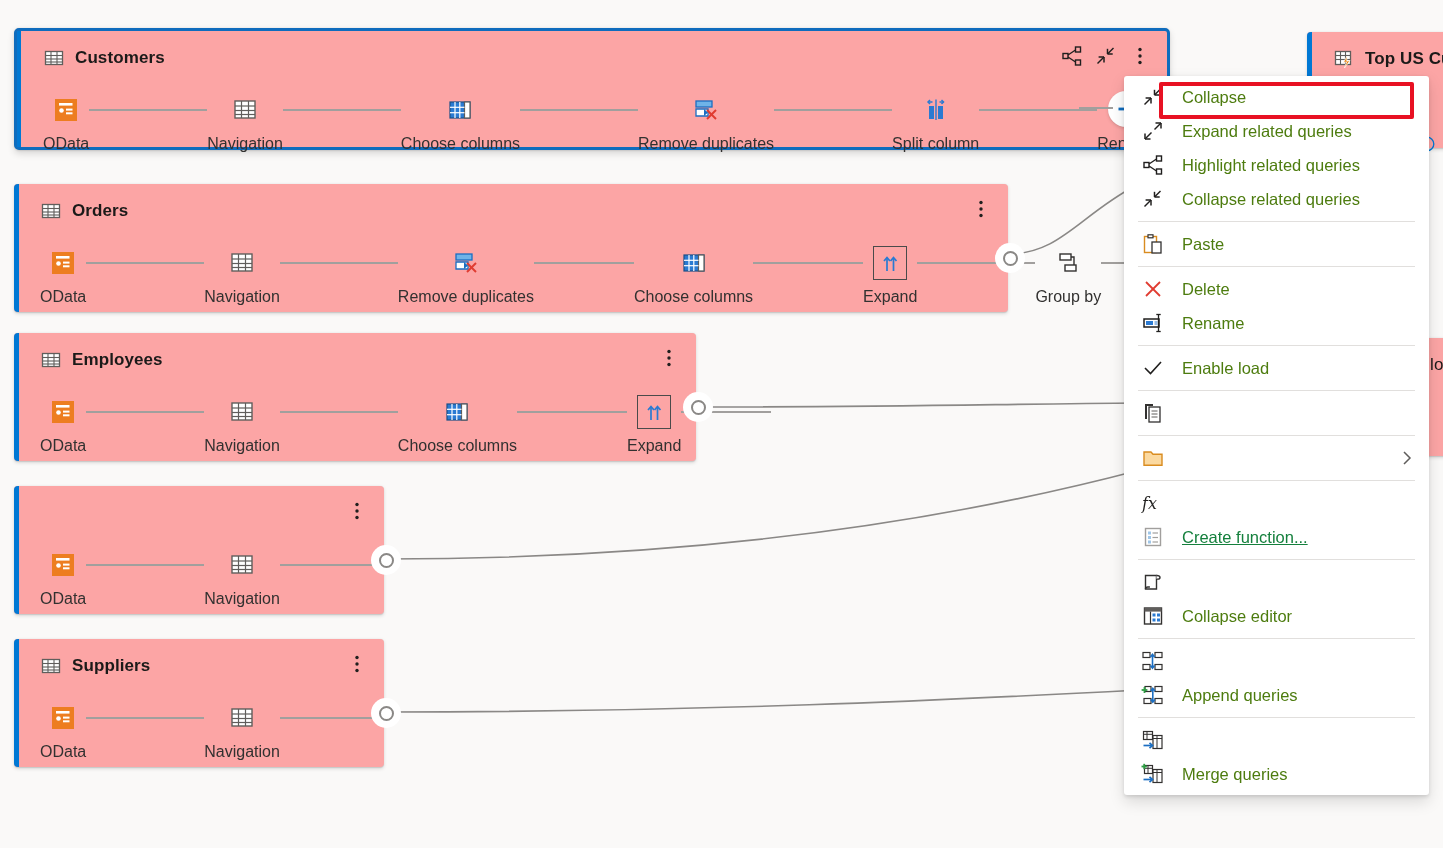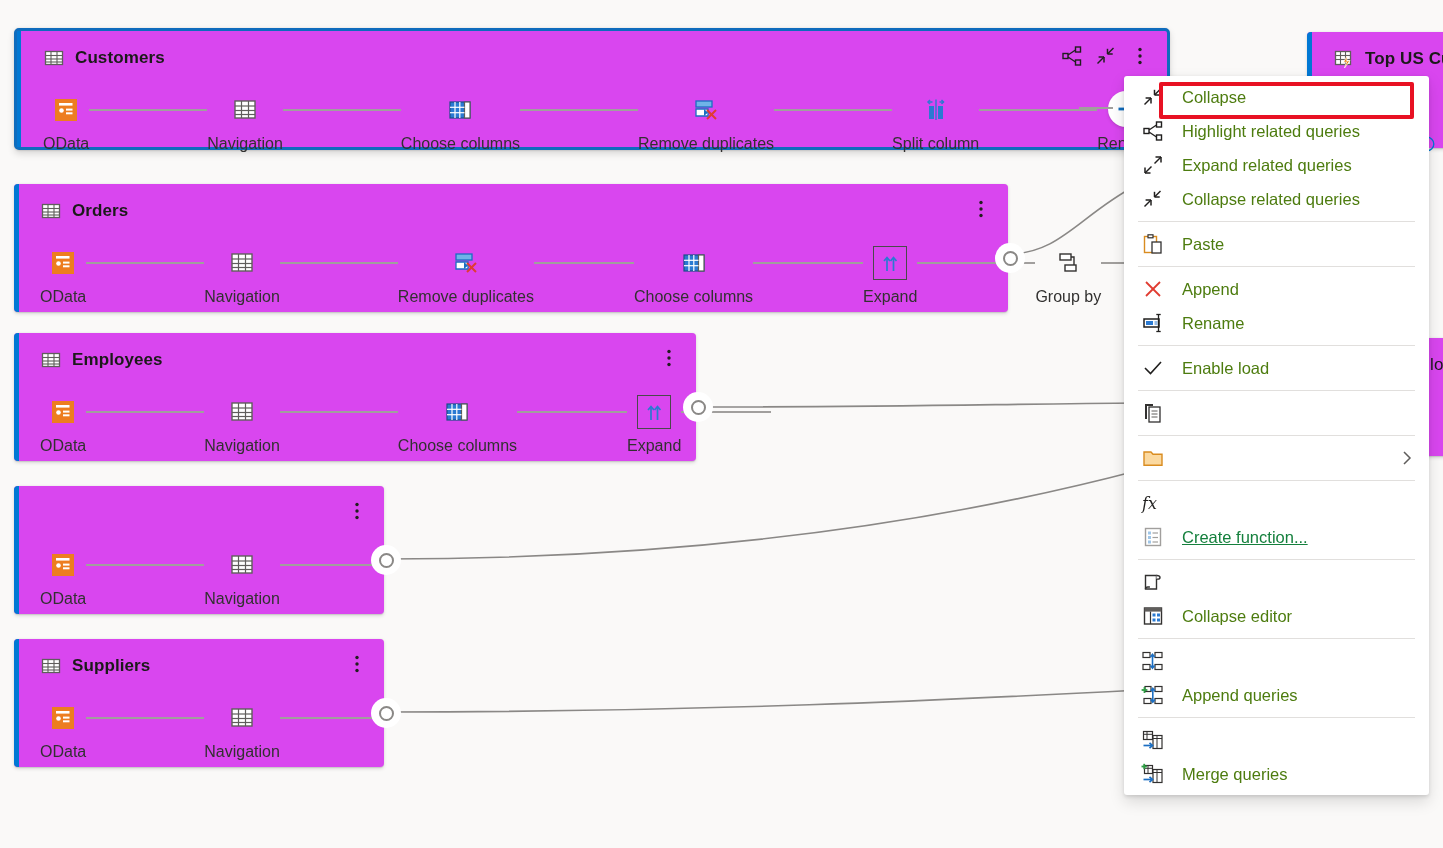--- a/index.html
+++ b/index.html
@@ -10,21 +10,21 @@
     color:#201f1e;
     -webkit-font-smoothing:antialiased;
   }
   #canvas{position:absolute;inset:0;}
 
   
   #wires{position:absolute;left:0;top:0;width:1443px;height:848px;pointer-events:none;}
 
   
   .card{
-    position:absolute;background:#d946ef;
+    position:absolute;background:#fca5a5;
     border-radius:4px;
     box-shadow:0 1.6px 3.6px rgba(0,0,0,.13),0 .3px .9px rgba(0,0,0,.10);
     box-sizing:border-box;overflow:visible;
   }
   .card .leftbar{
     position:absolute;left:0;top:0;bottom:0;width:5px;background:#0078d4;
     border-top-left-radius:4px;border-bottom-left-radius:4px;
   }
   .card.selected{
     border:3px solid #0f6cbd;border-radius:5px;
@@ -653,49 +653,49 @@
               <polyline points="12.5,9 17.7,9"></polyline>
           </g>
         </svg>
       </span>
       <span class="mlabel">Collapse</span>
     </div>
 
     <div class="mi">
       <span class="micon">
         <svg width="22" height="22" viewBox="0 0 22 22">
-          <rect x="2" y="8.5" width="5" height="5" fill="none" stroke="#201f1e" stroke-width="1.4"></rect>
-          <rect x="14.5" y="2" width="5" height="5" fill="none" stroke="#201f1e" stroke-width="1.4"></rect>
-          <rect x="14.5" y="15" width="5" height="5" fill="none" stroke="#201f1e" stroke-width="1.4"></rect>
-          <line x1="7" y1="10" x2="14.5" y2="5" stroke="#201f1e" stroke-width="1.4"></line>
-          <line x1="7" y1="12" x2="14.5" y2="17" stroke="#201f1e" stroke-width="1.4"></line>
-        </svg>
-      </span>
-      <span class="mlabel">Highlight related queries</span>
-    </div>
-
-    <div class="mi">
-      <span class="micon">
-        <svg width="22" height="22" viewBox="0 0 22 22">
           <g stroke="#201f1e" stroke-width="1.5" fill="none">
             <line x1="3" y1="19" x2="9.5" y2="12.5"></line>
               <polyline points="3,19 3,13.5"></polyline>
               <polyline points="3,19 8.5,19"></polyline>
             <line x1="19" y1="3" x2="12.5" y2="9.5"></line>
               <polyline points="19,3 19,8.5"></polyline>
               <polyline points="19,3 13.5,3"></polyline>
           </g>
         </svg>
       </span>
       <span class="mlabel">Expand related queries</span>
     </div>
 
     <div class="mi">
       <span class="micon">
         <svg width="22" height="22" viewBox="0 0 22 22">
+          <rect x="2" y="8.5" width="5" height="5" fill="none" stroke="#201f1e" stroke-width="1.4"></rect>
+          <rect x="14.5" y="2" width="5" height="5" fill="none" stroke="#201f1e" stroke-width="1.4"></rect>
+          <rect x="14.5" y="15" width="5" height="5" fill="none" stroke="#201f1e" stroke-width="1.4"></rect>
+          <line x1="7" y1="10" x2="14.5" y2="5" stroke="#201f1e" stroke-width="1.4"></line>
+          <line x1="7" y1="12" x2="14.5" y2="17" stroke="#201f1e" stroke-width="1.4"></line>
+        </svg>
+      </span>
+      <span class="mlabel">Highlight related queries</span>
+    </div>
+
+    <div class="mi">
+      <span class="micon">
+        <svg width="22" height="22" viewBox="0 0 22 22">
           <g stroke="#201f1e" stroke-width="1.5" fill="none">
             <line x1="2.5" y1="18.5" x2="9" y2="12"></line>
               <polyline points="9,12 9,17.5"></polyline>
               <polyline points="9,12 3.6,12"></polyline>
             <line x1="18.5" y1="3" x2="12.5" y2="9"></line>
               <polyline points="12.5,9 12.5,3.8"></polyline>
               <polyline points="12.5,9 17.7,9"></polyline>
           </g>
         </svg>
       </span>
@@ -718,21 +718,21 @@
 
     <div class="msep"></div>
 
     <div class="mi">
       <span class="micon">
         <svg width="22" height="22" viewBox="0 0 22 22">
           <line x1="4" y1="4" x2="18" y2="18" stroke="#e03c31" stroke-width="1.8"></line>
           <line x1="18" y1="4" x2="4" y2="18" stroke="#e03c31" stroke-width="1.8"></line>
         </svg>
       </span>
-      <span class="mlabel">Append</span>
+      <span class="mlabel">Delete</span>
     </div>
 
     <div class="mi">
       <span class="micon">
         <svg width="22" height="22" viewBox="0 0 22 22">
           <rect x="2" y="7" width="15" height="8" fill="none" stroke="#201f1e" stroke-width="1.5"></rect>
           <rect x="4" y="9" width="7" height="4" fill="#2a7ad2"></rect>
           <rect x="12.5" y="9" width="3" height="4" fill="#2a7ad2" opacity=".5"></rect>
           <line x1="16.5" y1="2.5" x2="16.5" y2="19.5" stroke="#201f1e" stroke-width="1.3"></line>
           <line x1="14.3" y1="2.5" x2="18.7" y2="2.5" stroke="#201f1e" stroke-width="1.3"></line>

